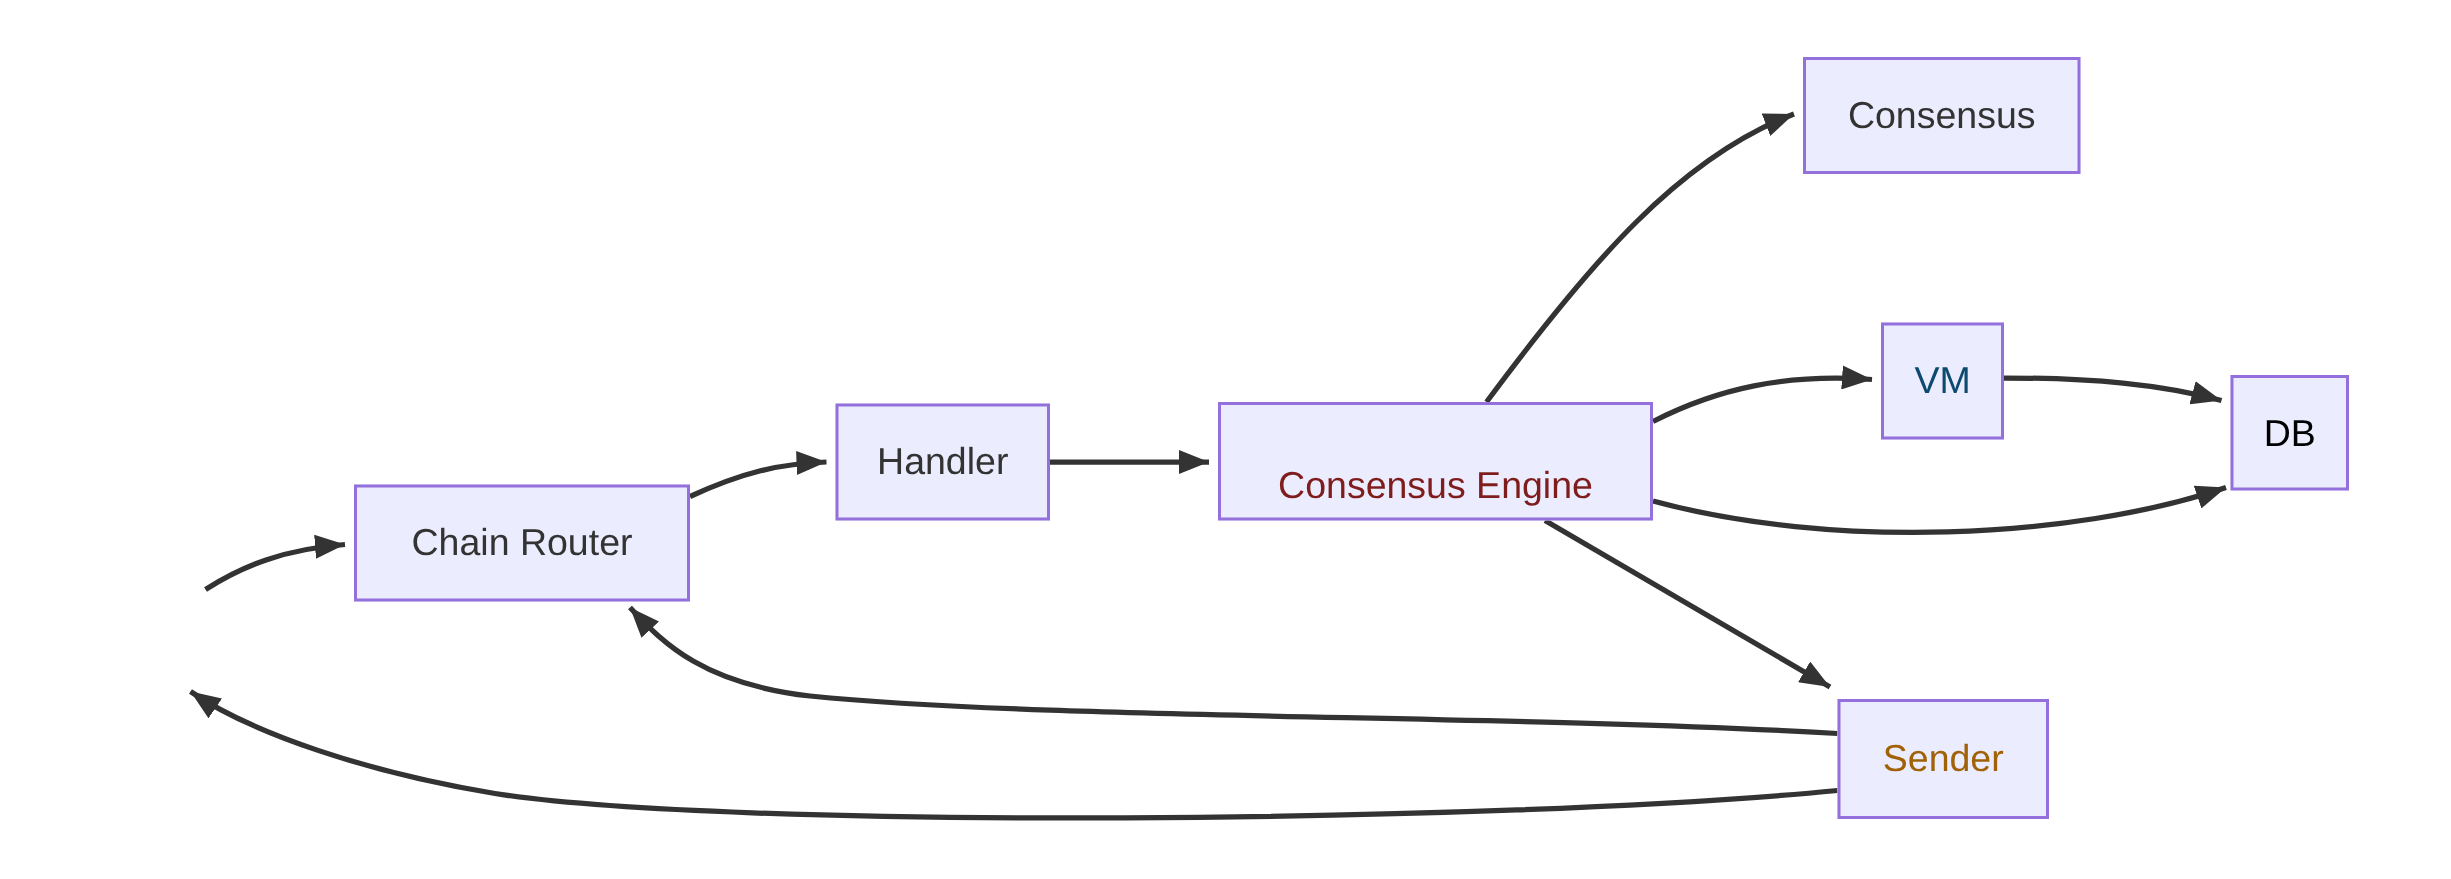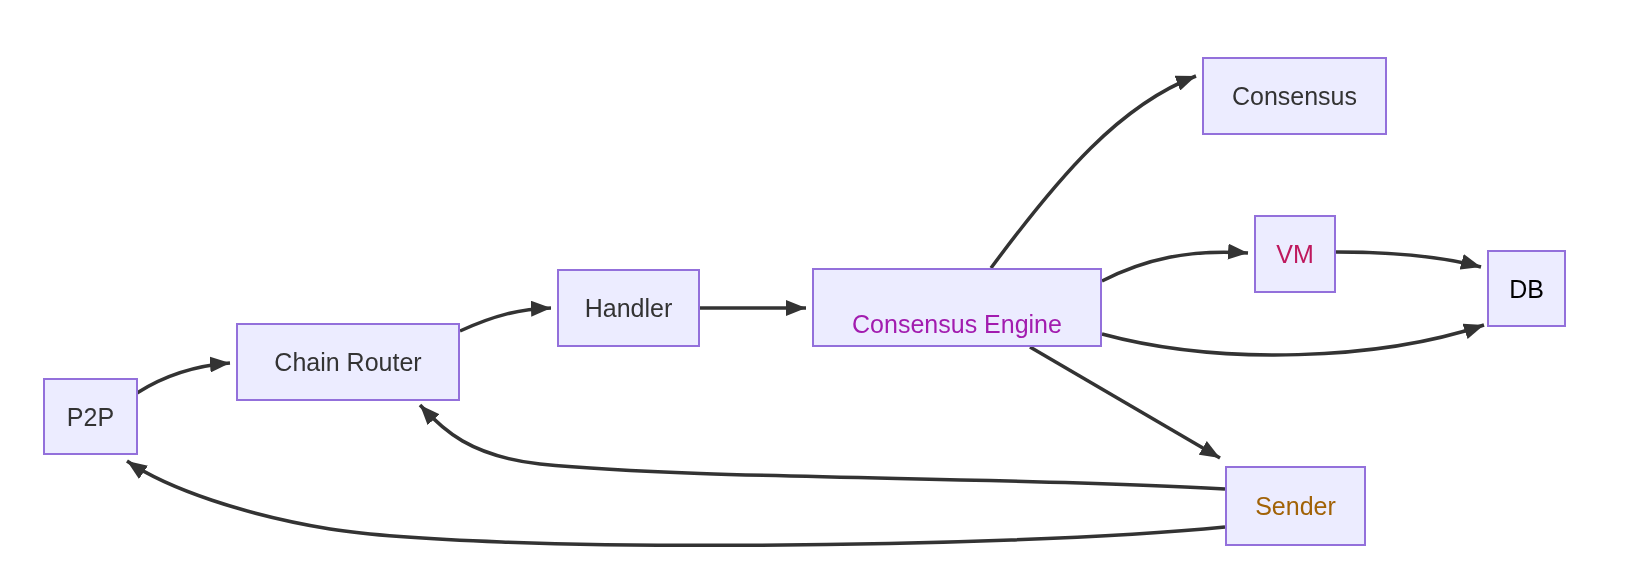--- a/index.html
+++ b/index.html
@@ -60,37 +60,34 @@
       <path d="M991,268 C1060,175 1120,105 1196,76" fill="none" stroke="#333333" stroke-width="3.5" marker-end="url(#arrow)"></path>
       <path d="M1102,281 C1145,259 1190,249 1248,253" fill="none" stroke="#333333" stroke-width="3.5" marker-end="url(#arrow)"></path>
       <path d="M1336,252 C1395,252 1440,256 1481,267" fill="none" stroke="#333333" stroke-width="3.5" marker-end="url(#arrow)"></path>
       <path d="M1102,334 C1220,366 1380,360 1484,325" fill="none" stroke="#333333" stroke-width="3.5" marker-end="url(#arrow)"></path>
       <path d="M1030,347 L1220,458" fill="none" stroke="#333333" stroke-width="3.5" marker-end="url(#arrow)"></path>
       <path d="M1225,489 C1000,476 700,480 540,464 C470,456 443,430 420,405" fill="none" stroke="#333333" stroke-width="3.5" marker-end="url(#arrow)"></path>
       <path d="M1225,527 C1000,549 480,553 330,529 C245,515 168,489 127,461" fill="none" stroke="#333333" stroke-width="3.5" marker-end="url(#arrow)"></path>
     </svg>
   <div class="node-layer" id="node-layer">
 
-  <div class="node" style="left: 43px; top: 378px; width: 95px; height: 77px; background: rgb(236, 236, 255); border-color: rgb(147, 112, 219);">
-        <span style="color: rgb(51, 51, 51);">P2P</span>
-      </div>
       <div class="node" style="left: 236px; top: 323px; width: 224px; height: 78px; background: rgb(236, 236, 255); border-color: rgb(147, 112, 219);">
         <span style="color: rgb(51, 51, 51);">Chain Router</span>
       </div>
       <div class="node" style="left: 557px; top: 269px; width: 143px; height: 78px; background: rgb(236, 236, 255); border-color: rgb(147, 112, 219);">
         <span style="color: rgb(51, 51, 51);">Handler</span>
       </div>
       <div class="node" style="left: 812px; top: 268px; width: 290px; height: 79px; background: rgb(236, 236, 255); border-color: rgb(147, 112, 219);">
-        <span style="color: #a21caf; margin-top: 32px;">Consensus Engine</span>
+        <span style="color: #7f1d1d; margin-top: 32px;">Consensus Engine</span>
       </div>
-      <div class="node" style="left: 1202px; top: 57px; width: 185px; height: 78px; background: rgb(236, 236, 255); border-color: rgb(147, 112, 219);">
+      <div class="node" style="left: 1202px; top: 38px; width: 185px; height: 78px; background: rgb(236, 236, 255); border-color: rgb(147, 112, 219);">
         <span style="color: rgb(51, 51, 51);">Consensus</span>
       </div>
       <div class="node" style="left: 1254px; top: 215px; width: 82px; height: 78px; background: rgb(236, 236, 255); border-color: rgb(147, 112, 219);">
-        <span style="color: #be185d;">VM</span>
+        <span style="color: #0c4a6e;">VM</span>
       </div>
       <div class="node" style="left: 1487px; top: 250px; width: 79px; height: 77px; background: rgb(236, 236, 255); border-color: rgb(147, 112, 219);">
         <span style="color: #000000;">DB</span>
       </div>
       <div class="node" style="left: 1225px; top: 466px; width: 141px; height: 80px; background: rgb(236, 236, 255); border-color: rgb(147, 112, 219);">
         <span style="color: #a16207;">Sender</span>
       </div>
     </div>
 </div>
 

